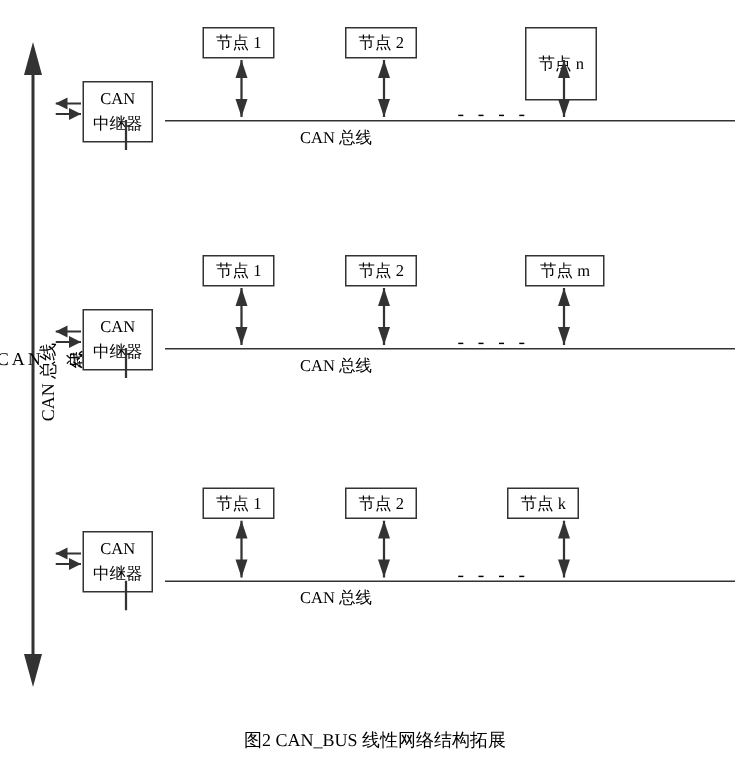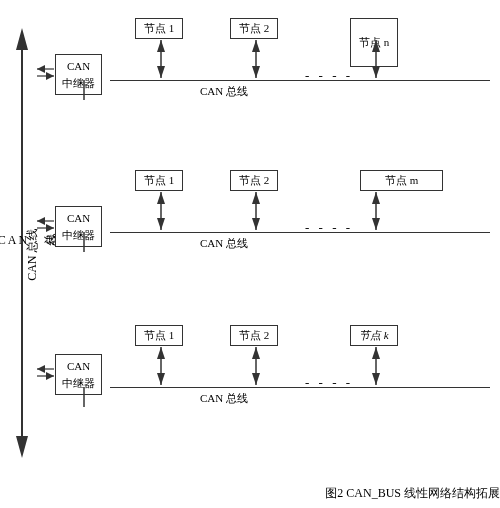--- a/index.html
+++ b/index.html
@@ -91,21 +91,21 @@
   <svg style="position:absolute;left:78px;top:80px;width:12px;height:20px;">
     <line x1="6" y1="0" x2="6" y2="20" stroke="#333" stroke-width="1.5"></line>
   </svg>
 
   <div style="position:absolute;left:135px;top:170px;border:1px solid #333;padding:2px 8px;font-size:11px;background:#fff;">
     <span>节点 1</span>
   </div>
   <div style="position:absolute;left:230px;top:170px;border:1px solid #333;padding:2px 8px;font-size:11px;background:#fff;">
     <span>节点 2</span>
   </div>
-  <div style="position:absolute;left:360px;top:170px;border:1px solid #333;padding:2px 24px;font-size:11px;background:#fff;">
+  <div style="position:absolute;left:350px;top:170px;border:1px solid #333;padding:2px 9px;font-size:11px;background:#fff;">
     <span>节点 m</span>
   </div>
 
   <svg style="position:absolute;left:155px;top:192px;width:12px;height:40px;">
     <line x1="6" y1="0" x2="6" y2="38" stroke="#333" stroke-width="1.5"></line>
     <polygon points="6,0 2,12 10,12" fill="#333"></polygon>
     <polygon points="6,38 2,26 10,26" fill="#333"></polygon>
   </svg>
   <svg style="position:absolute;left:250px;top:192px;width:12px;height:40px;">
     <line x1="6" y1="0" x2="6" y2="38" stroke="#333" stroke-width="1.5"></line>
@@ -140,21 +140,21 @@
   <svg style="position:absolute;left:78px;top:232px;width:12px;height:20px;">
     <line x1="6" y1="0" x2="6" y2="20" stroke="#333" stroke-width="1.5"></line>
   </svg>
 
   <div style="position:absolute;left:135px;top:325px;border:1px solid #333;padding:2px 8px;font-size:11px;background:#fff;">
     <span>节点 1</span>
   </div>
   <div style="position:absolute;left:230px;top:325px;border:1px solid #333;padding:2px 8px;font-size:11px;background:#fff;">
     <span>节点 2</span>
   </div>
-  <div style="position:absolute;left:350px;top:325px;border:1px solid #333;padding:2px 8px;font-size:11px;background:#fff;font-style:italic;">
+  <div style="position:absolute;left:338px;top:325px;border:1px solid #333;padding:2px 8px;font-size:11px;background:#fff;">
     <span>节点 k</span>
   </div>
 
   <svg style="position:absolute;left:155px;top:347px;width:12px;height:40px;">
     <line x1="6" y1="0" x2="6" y2="38" stroke="#333" stroke-width="1.5"></line>
     <polygon points="6,0 2,12 10,12" fill="#333"></polygon>
     <polygon points="6,38 2,26 10,26" fill="#333"></polygon>
   </svg>
   <svg style="position:absolute;left:250px;top:347px;width:12px;height:40px;">
     <line x1="6" y1="0" x2="6" y2="38" stroke="#333" stroke-width="1.5"></line>
@@ -187,17 +187,17 @@
   </svg>
 
   <svg style="position:absolute;left:78px;top:387px;width:12px;height:20px;">
     <line x1="6" y1="0" x2="6" y2="20" stroke="#333" stroke-width="1.5"></line>
   </svg>
 
   <div style="position:absolute;left:-20px;top:220px;transform:rotate(-90deg);font-size:12px;white-space:nowrap;transform-origin:right center;">
     CAN 总线
   </div>
 
-  <div style="position:absolute;bottom:6px;left:0;right:0;text-align:right;font-size:12px;">
+  <div style="position:absolute;bottom:6px;left:0;right:0;text-align:center;font-size:12px;">
     <span>图2 CAN_BUS 线性网络结构拓展</span>
   </div>
 
 </div>
 
 </body></html>

